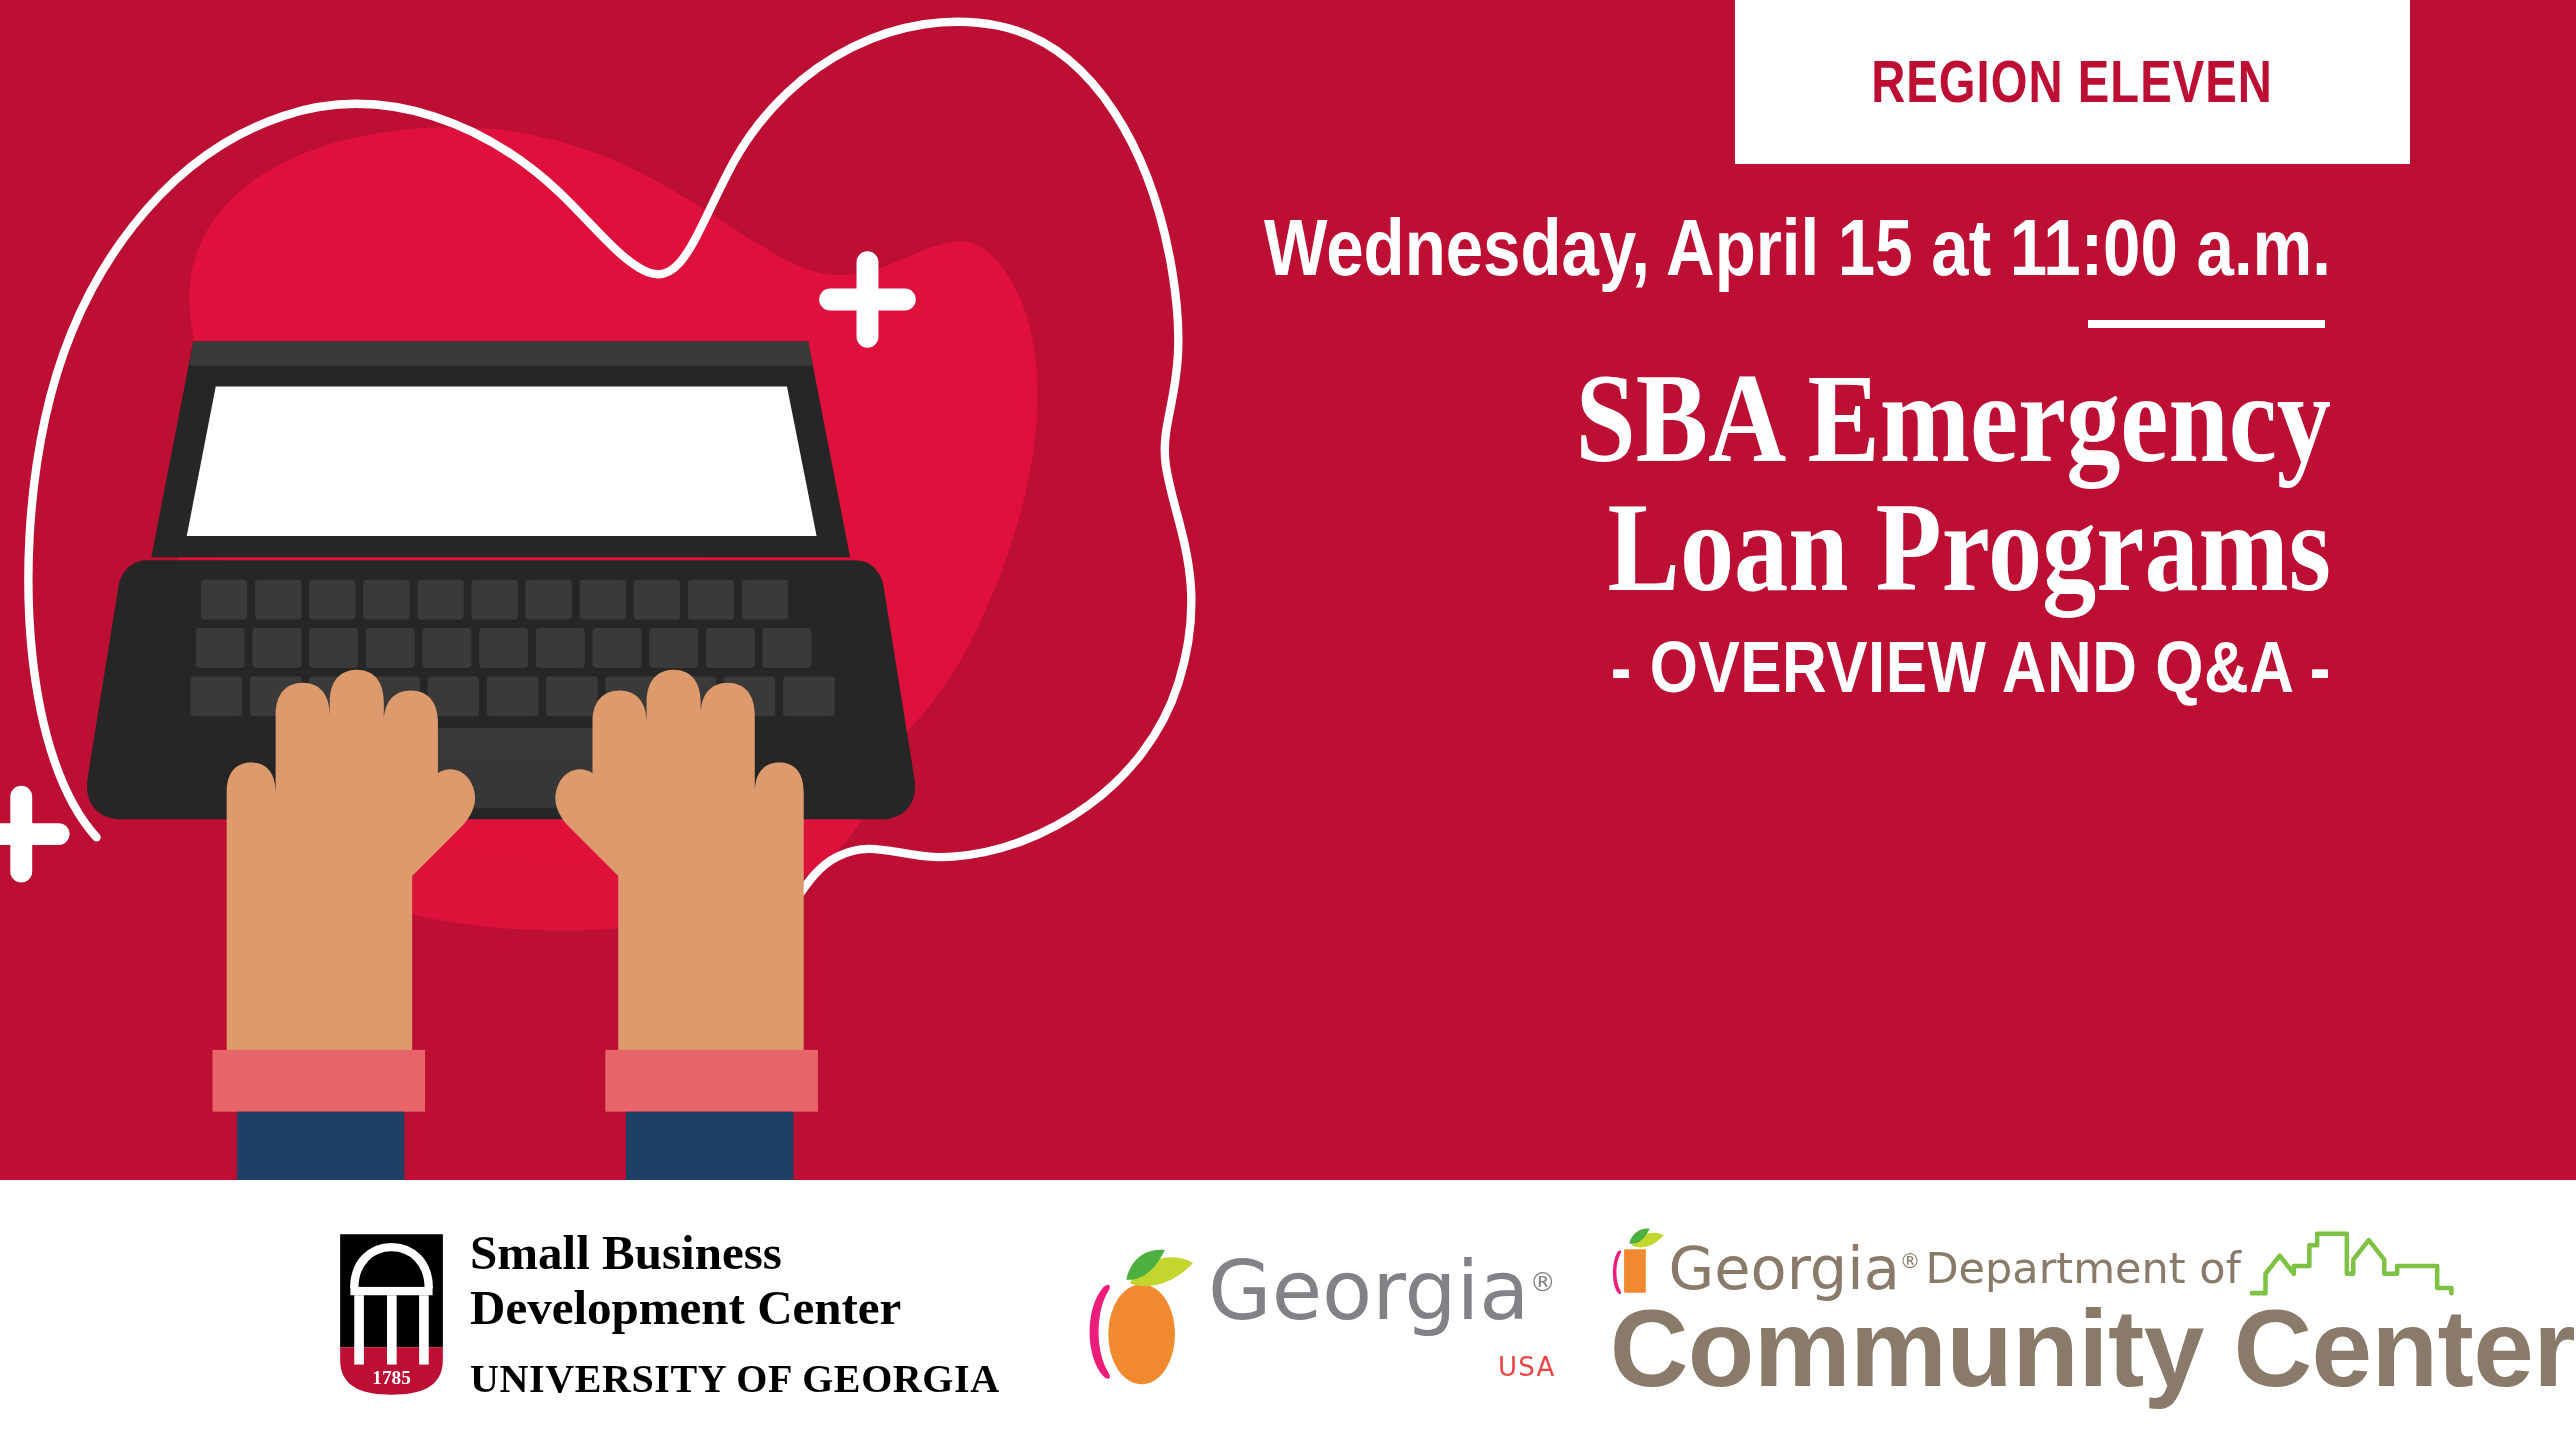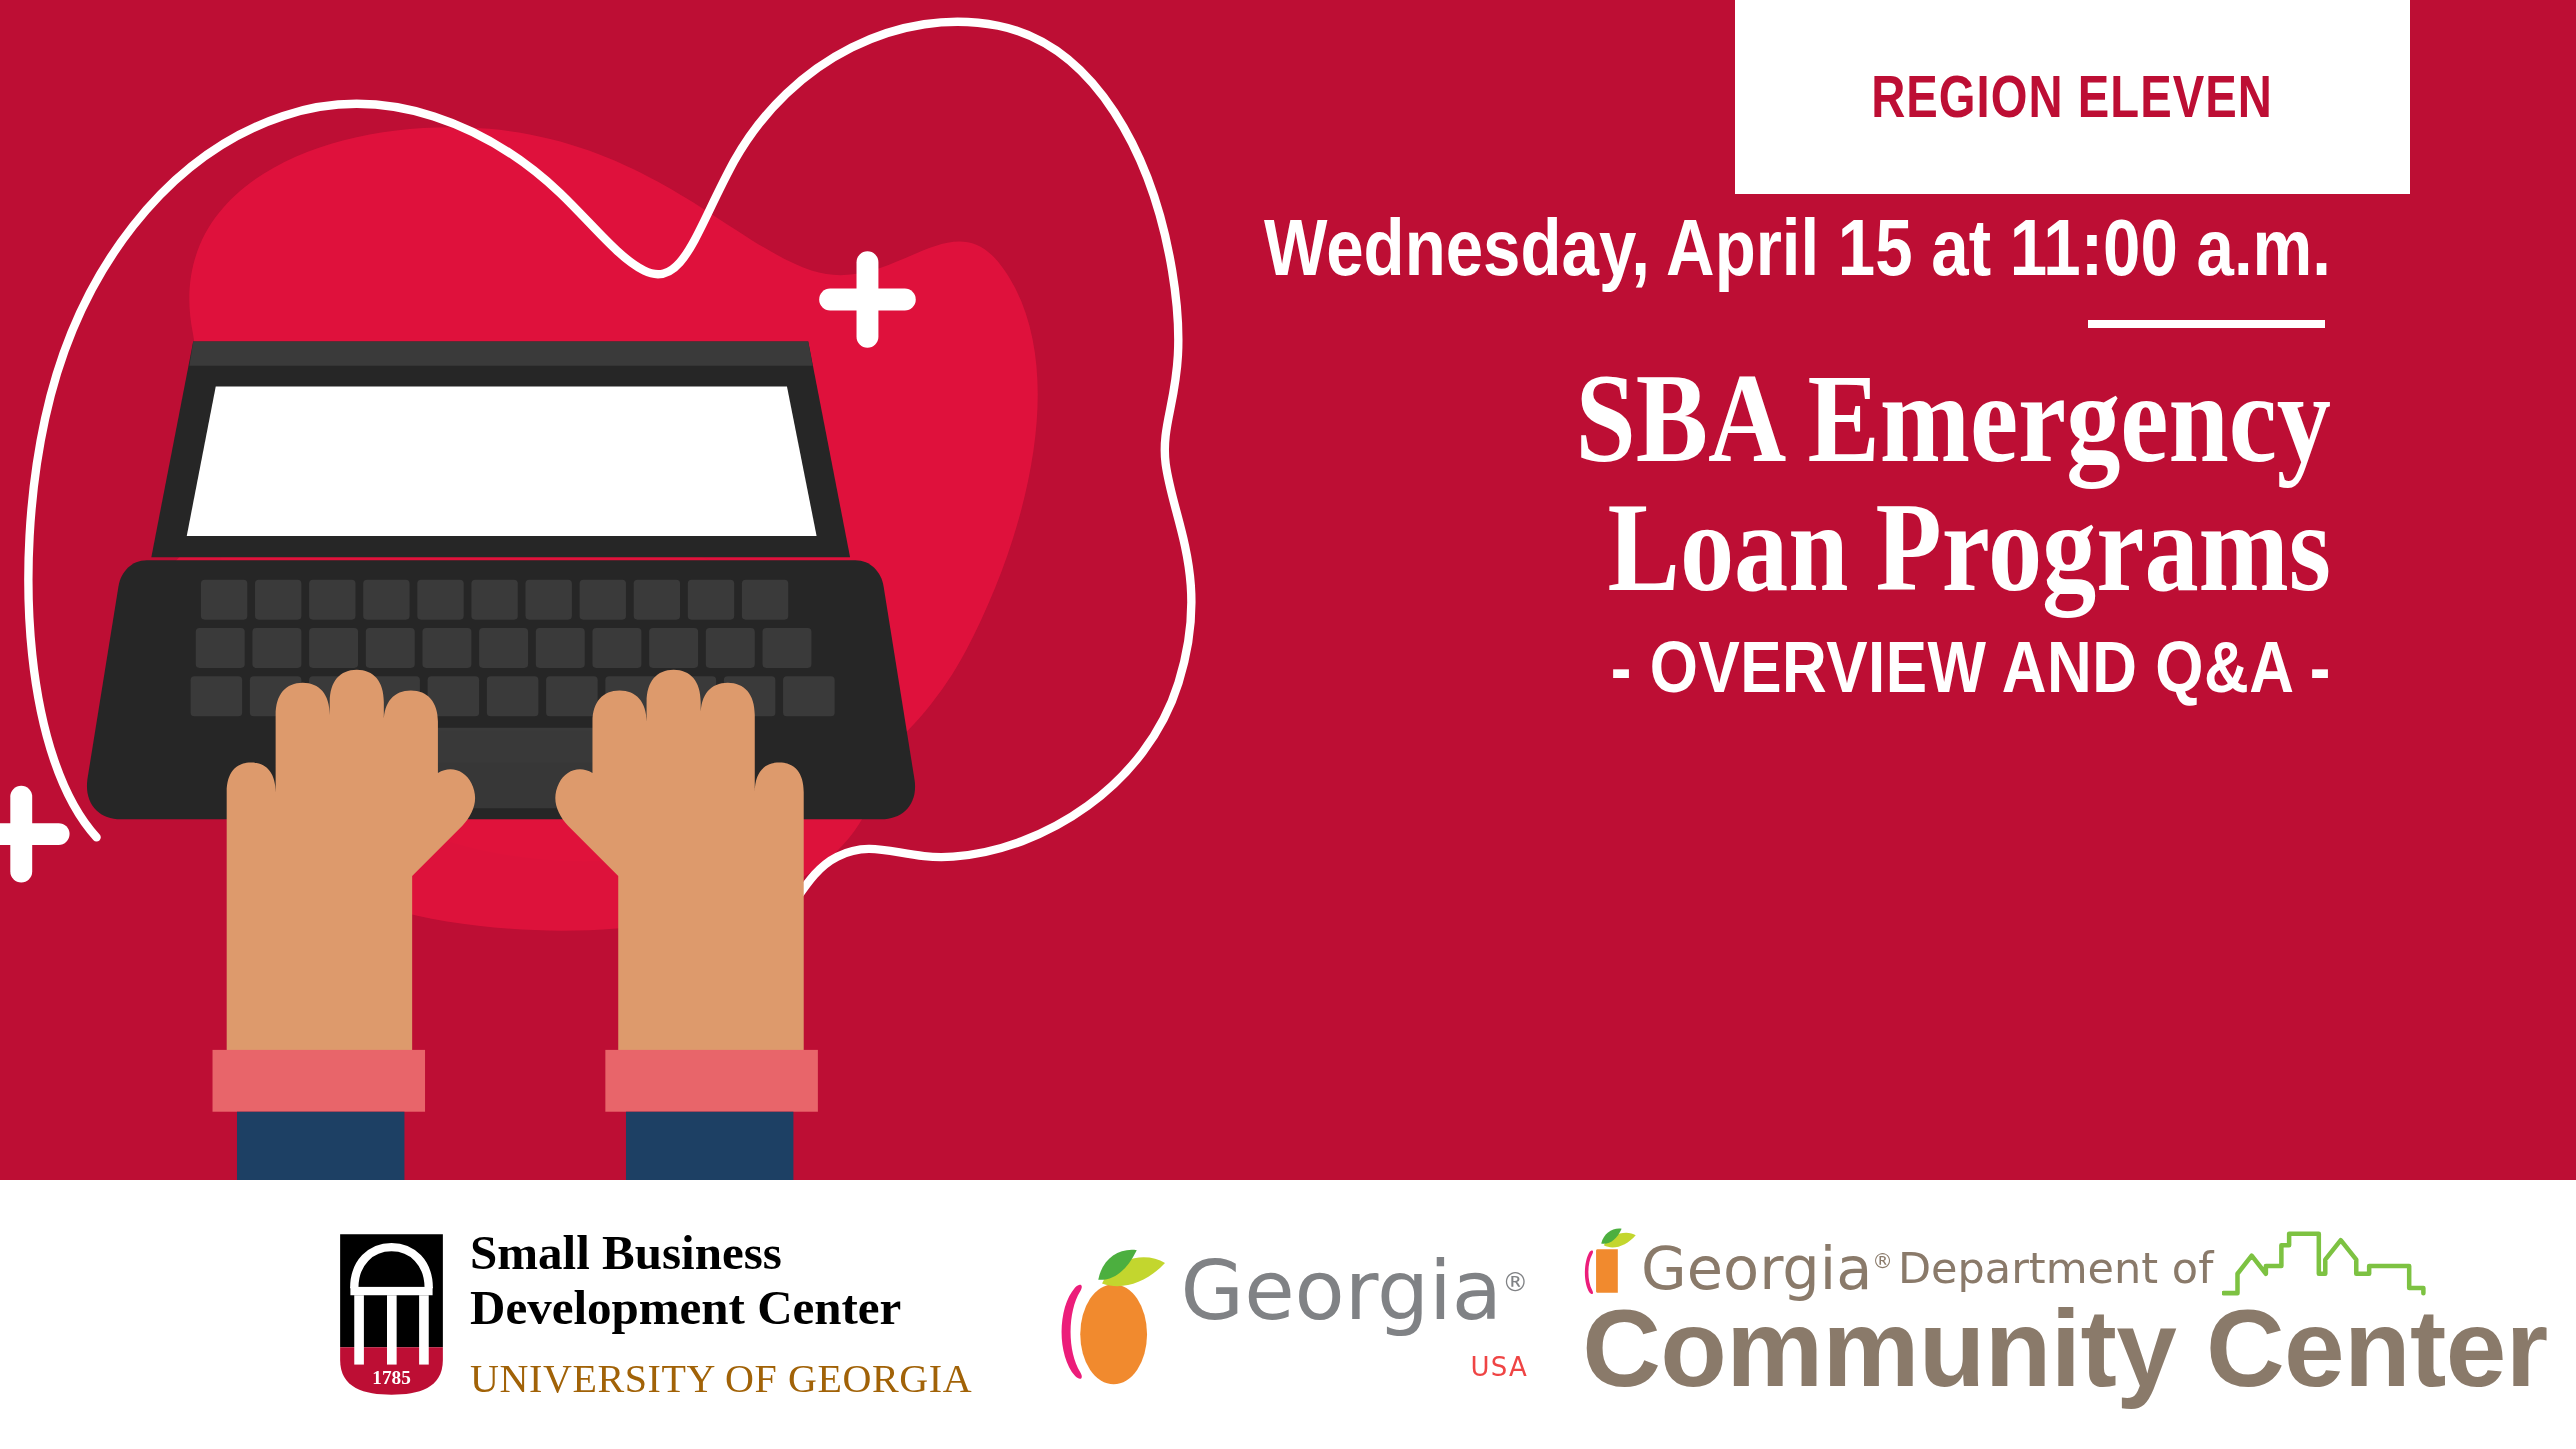--- a/index.html
+++ b/index.html
@@ -33,21 +33,21 @@
     width: 2576px;
     height: 1180px;
   }
 
   
   .region-badge {
     position: absolute;
     left: 1735px;
     top: 0;
     width: 675px;
-    height: 194px;
+    height: 164px;
     background: #ffffff;
     box-sizing: border-box;
     display: flex;
     align-items: center;
     justify-content: center;
   }
   .region-badge-text {
     color: #bd0e34;
     font-family: "Liberation Sans Narrow", "Liberation Sans", sans-serif;
     font-weight: 700;
@@ -142,24 +142,24 @@
   .sbdc-l1, .sbdc-l2 {
     font-family: "Liberation Serif", serif;
     font-weight: 700;
     font-size: 49px;
     line-height: 1.12;
     color: #000000;
     white-space: nowrap;
   }
   .sbdc-l3 {
     font-family: "Liberation Serif", serif;
-    font-weight: 400;
+    font-weight: 700;
     font-size: 40px;
     line-height: 1.2;
-    color: #a16207;
+    color: #000000;
     letter-spacing: 0.6px;
     white-space: nowrap;
     margin-top: 20px;
   }
 
   
   .gausa-box {
     background: #ffffff;
     display: flex;
     align-items: center;

